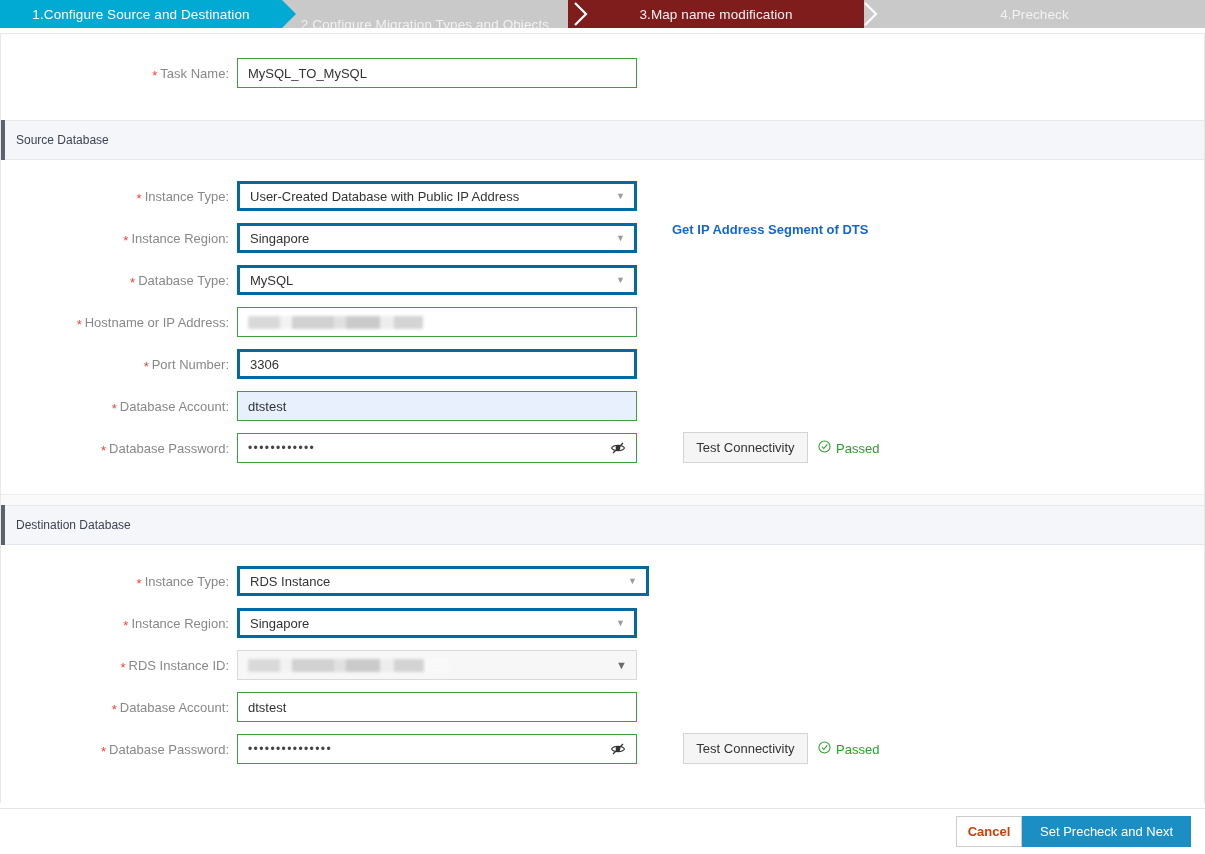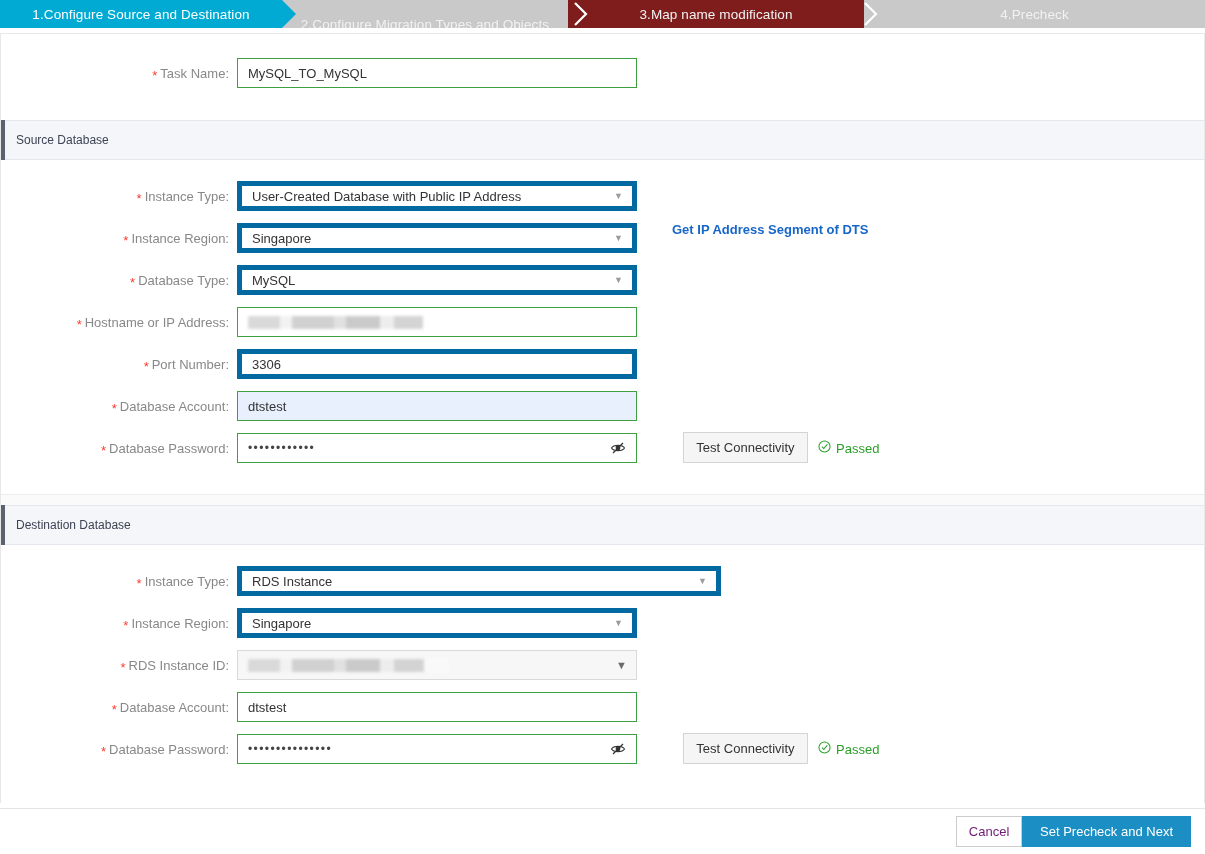--- a/index.html
+++ b/index.html
@@ -122,21 +122,21 @@
     text-align:right;
     color:#888888;
     font-size:13px;
     white-space:nowrap;
   }
 
   .ctl {
     position:relative;
     height:30px;
     background:#ffffff;
-    border:5px solid #0369a1;
+    border:3px solid #0369a1;
     display:flex;
     align-items:center;
     padding:0 10px;
     font-size:13px;
     color:#333333;
   }
   .ctl.green { border:1px solid #3c9f40; }
   .ctl.blueish { background:#e8f0fe; border:1px solid #3c9f40; }
   .ctl.greyfill { background:#f7f7f7; border:1px solid #d9d9d9; }
 
@@ -209,23 +209,24 @@
     background:#ffffff;
     border-top:1px solid #e4e4e4;
     display:flex; align-items:center; justify-content:flex-end;
     padding-right:14px;
     gap:0;
   }
   .btn-cancel {
     width:66px; height:31px;
     background:#ffffff;
     border:1px solid #cccccc;
-    font-size:13px; color:#701a75;
+    font-size:13px; color:#c2410c;
     display:flex; align-items:center; justify-content:center;
     cursor:pointer;
+    font-weight:bold;
   }
   .btn-primary {
     height:31px;
     padding:0 17px;
     background:#1b8fc4;
     border:1px solid #1b8fc4;
     color:#ffffff;
     font-size:13px;
     display:flex; align-items:center; justify-content:center;
     cursor:pointer;
@@ -374,21 +375,21 @@
 
   <div class="sec-head" style="top:477px;">
     <div class="accent"></div>
     <div class="sec-title">Destination Database</div>
   </div>
 
   <div class="frow" style="left:0; top:538px; width:1203px;">
     <div class="lab">
       <span class="req">*</span><span>Instance Type:</span>
     </div>
-    <div class="ctl" style="width:484px;">
+    <div class="ctl" style="width:412px;">
       <span>RDS Instance</span>
       <span class="caret">▼</span>
     </div>
   </div>
 
   <div class="frow" style="left:0; top:580px; width:1203px;">
     <div class="lab">
       <span class="req">*</span><span>Instance Region:</span>
     </div>
     <div class="ctl" style="width:400px;">

